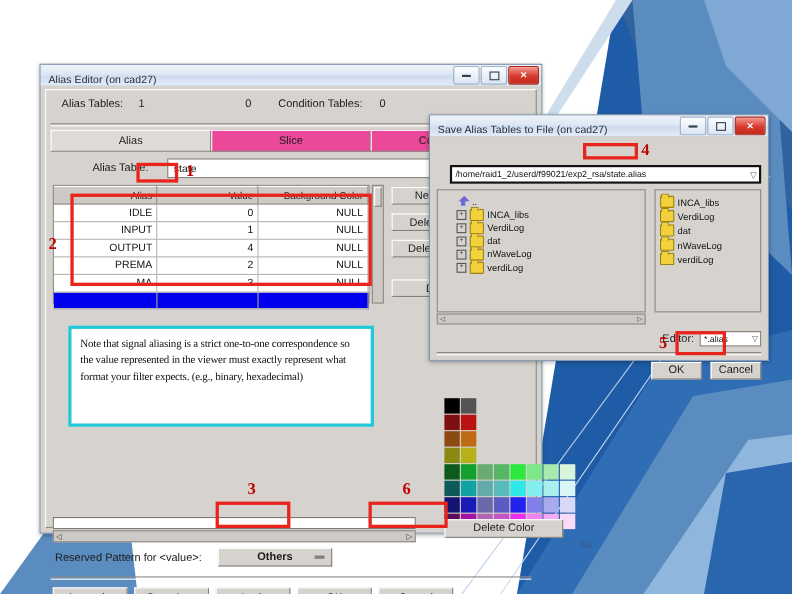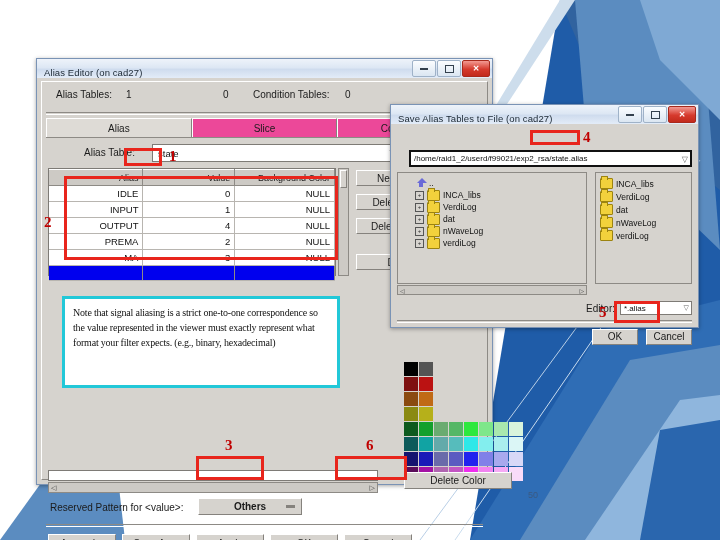--- a/index.html
+++ b/index.html
@@ -191,21 +191,21 @@
   .uparrow{width:9px;height:10px;margin-right:3px;flex:0 0 auto;position:relative;}
   .uparrow:before{content:"";position:absolute;left:2px;top:3px;width:4px;height:6px;background:#6a6ad8;}
   .uparrow:after{content:"";position:absolute;left:0;top:0;border-left:5px solid transparent;border-right:5px solid transparent;border-bottom:5px solid #6a6ad8;}
   .file-row{display:flex;align-items:center;font-size:8.5px;color:#111;height:13px;white-space:nowrap;}
 
   #sd-treehscroll{position:absolute;left:2px;top:157px;width:190px;height:10px;
     background:#cdcac5;border:1px solid #8d8a85;box-sizing:border-box;display:flex;justify-content:space-between;align-items:center;}
   #sd-treehscroll .arrow{font-size:6px;color:#444;padding:0 2px;}
 
   #sd-filterrow{position:absolute;right:2px;top:172px;width:150px;height:16px;display:flex;align-items:center;justify-content:flex-end;gap:5px;}
-  #sd-filter-input{width:72px;height:14px;background:#fff;border:1px solid #7e7b76;box-sizing:border-box;
+  #sd-filter-input{width:56px;height:14px;background:#fff;border:1px solid #7e7b76;box-sizing:border-box;
     display:flex;align-items:center;position:relative;}
   #sd-filter-input .val{font-size:8px;color:#111;padding-left:3px;}
   #sd-filter-arrow{position:absolute;right:2px;top:2px;font-size:7px;color:#666;}
 
   #sd-div{position:absolute;left:2px;right:2px;top:192px;height:1px;
     border-top:1px solid #8d8a85;border-bottom:1px solid #fff;}
 
   #sd-okrow{position:absolute;right:2px;top:200px;height:17px;display:flex;gap:8px;align-items:center;}
   #sd-okrow .mbtn{width:46px;height:16px;}
 

